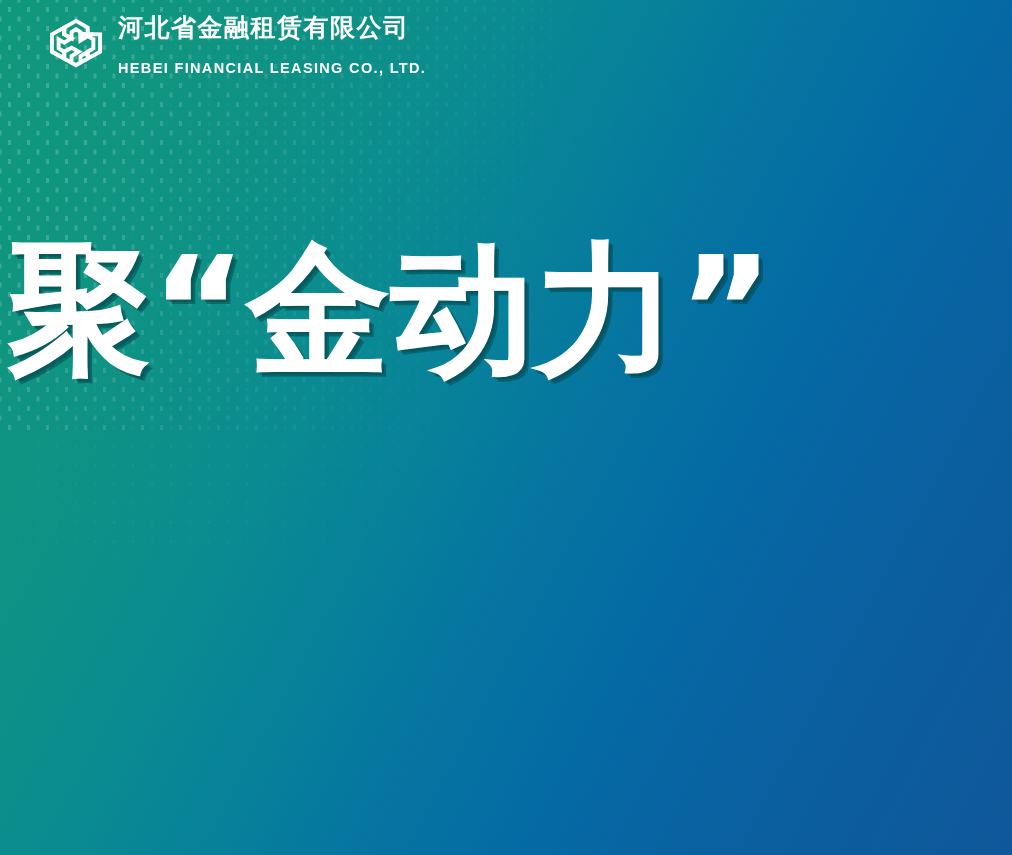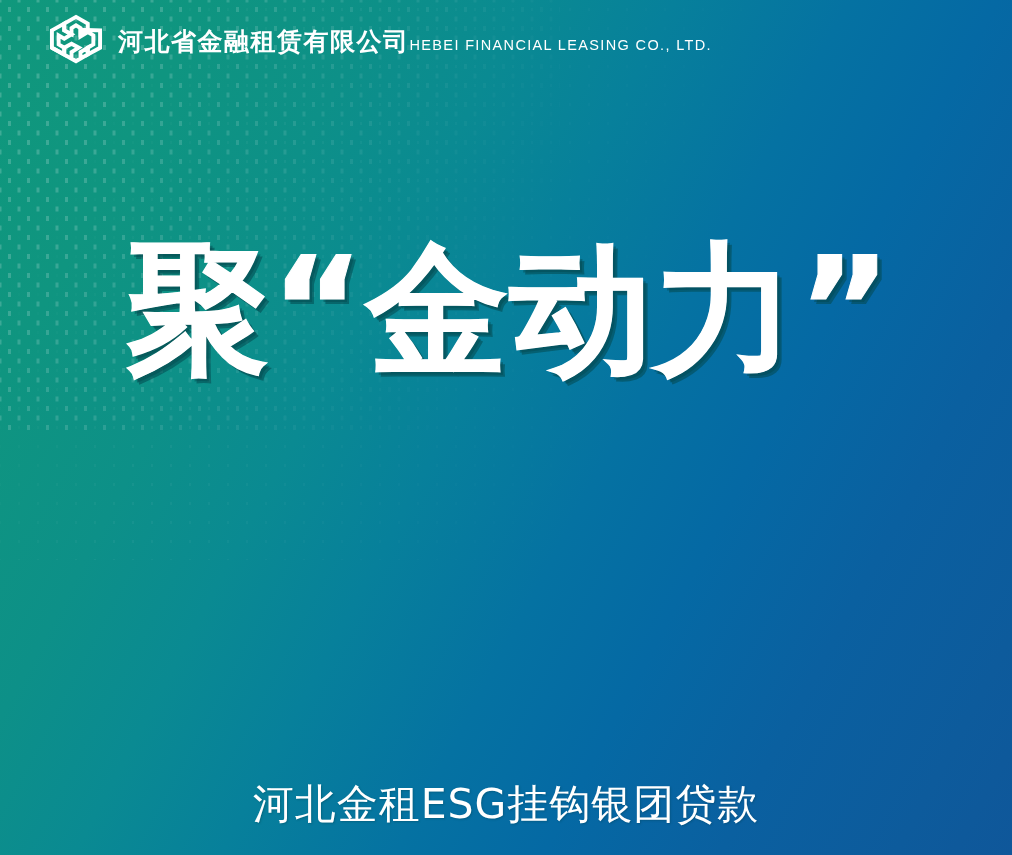--- a/index.html
+++ b/index.html
@@ -70,46 +70,45 @@
     display: flex;
     align-items: center;
     gap: 14px;
   }
   .logo-mark {
     width: 56px;
     height: 56px;
     flex: 0 0 auto;
     display: block;
   }
-  .logo-text { display: flex; flex-direction: row; justify-content: center; }
+  .logo-text { display: flex; flex-direction: column; justify-content: center; }
   .logo-cn {
     color: #ffffff;
     font-size: 25px;
     font-weight: 700;
     letter-spacing: 1.5px;
     line-height: 1.12;
     white-space: nowrap;
   }
   .logo-en {
     color: #ffffff;
     font-size: 14.5px;
-    font-weight: 400;
+    font-weight: 700;
     letter-spacing: 1.35px;
     line-height: 1.25;
-    margin-top: 9px;
+    margin-top: 18px;
     white-space: nowrap;
   }
 
   
   .headline {
     position: absolute;
     left: 0;
     right: 0;
     top: 206px;
-    text-align: center;
     margin-left: 8px;
   }
   .headline-line {
     color: #ffffff;
     font-family: "DejaVu Sans", "Liberation Sans", sans-serif;
     font-weight: 700;
     font-size: 142px;
     line-height: 1.46;
     letter-spacing: 2px;
     white-space: nowrap;
@@ -159,16 +158,15 @@
       <div class="logo-cn">河北省金融租赁有限公司</div>
       <div class="logo-en">HEBEI FINANCIAL LEASING CO., LTD.</div>
     </div>
   </div>
 
   <div class="headline">
     <div class="headline-line">聚“金动力”</div>
   </div>
 
   <div class="subtitle">
-    <div class="subtitle-line">河北金租ESG挂钩银团贷款</div>
   </div>
 
 </div>
 
 </body></html>

